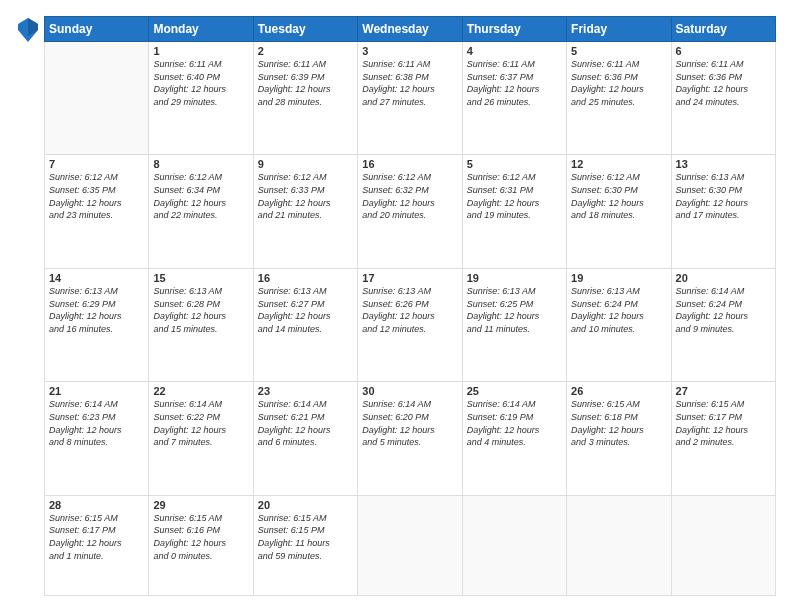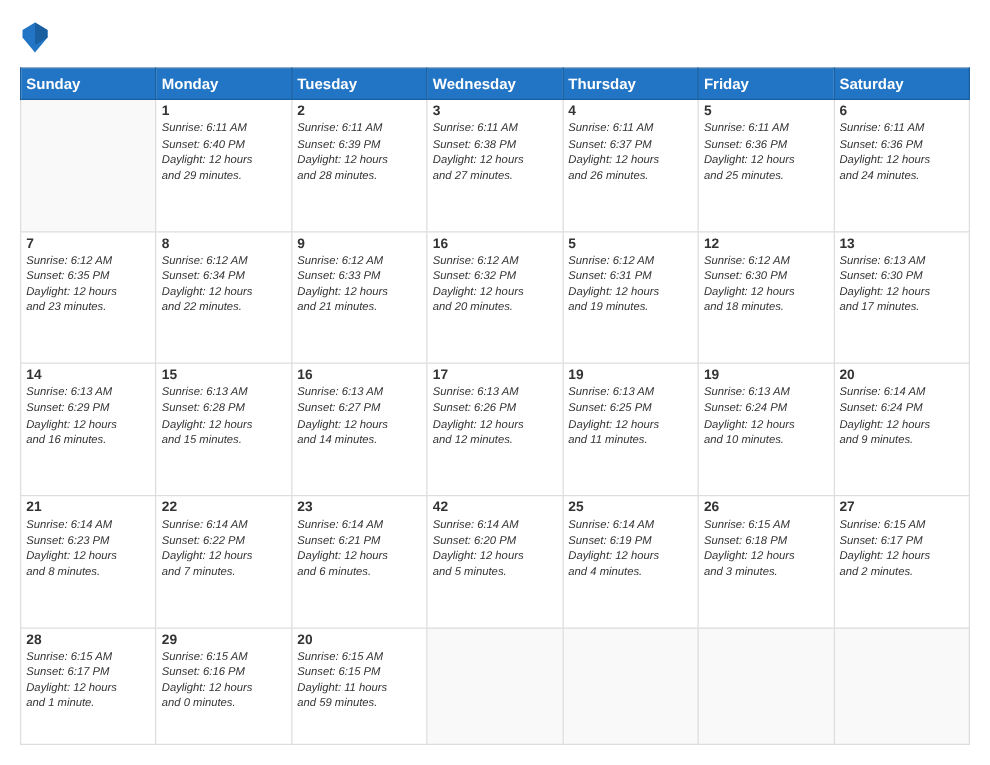--- a/index.html
+++ b/index.html
@@ -8,21 +8,21 @@
       height: 612px;
       font-family: Arial, sans-serif;
       background: #fff;
       overflow: hidden;
     }
     .page {
       width: 792px;
       height: 612px;
       padding: 16px;
       display: flex;
-      flex-direction: column;
+      flex-direction: row;
     }
     .header {
       display: flex;
       justify-content: space-between;
       align-items: flex-start;
       margin-bottom: 10px;
     }
     .logo {
       display: flex;
       align-items: center;
@@ -298,21 +298,21 @@
 and 7 minutes.</div>
           </td>
           <td>
             <span class="day-num">23</span>
             <div class="day-info" style="white-space: pre-line;">Sunrise: 6:14 AM
 Sunset: 6:21 PM
 Daylight: 12 hours
 and 6 minutes.</div>
           </td>
           <td>
-            <span class="day-num">42</span>
+            <span class="day-num">30</span>
             <div class="day-info" style="white-space: pre-line;">Sunrise: 6:14 AM
 Sunset: 6:20 PM
 Daylight: 12 hours
 and 5 minutes.</div>
           </td>
           <td>
             <span class="day-num">25</span>
             <div class="day-info" style="white-space: pre-line;">Sunrise: 6:14 AM
 Sunset: 6:19 PM
 Daylight: 12 hours

